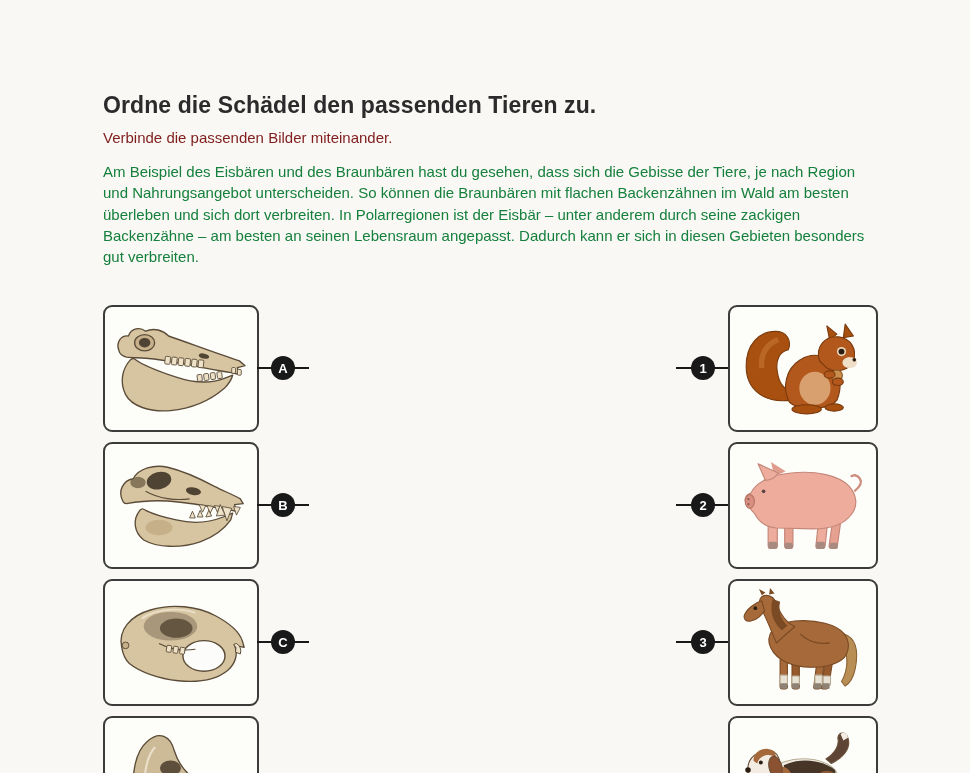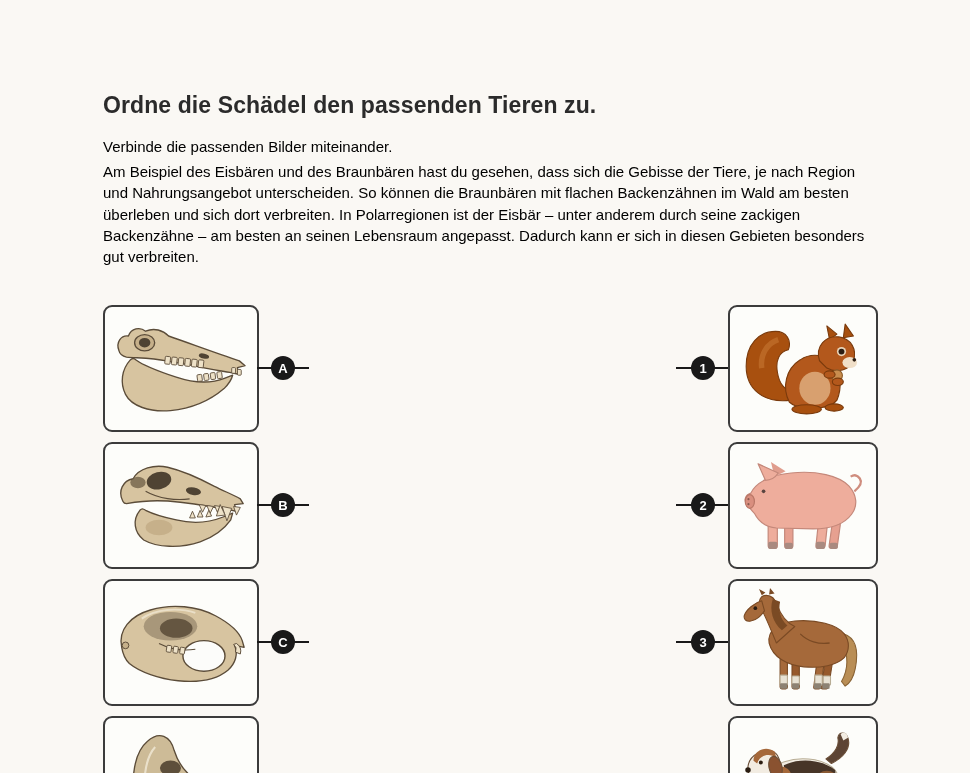--- a/index.html
+++ b/index.html
@@ -1,20 +1,20 @@
 <!DOCTYPE html>
 <html><head>
 <meta charset="utf-8">
 <style>
   html,body{margin:0;padding:0;background:#faf8f4;}
   .page{position:relative;width:970px;height:773px;overflow:hidden;background:#faf8f4;
         font-family:"Liberation Sans",sans-serif;}
   .title{position:absolute;left:103px;top:92px;margin:0;font-size:23px;font-weight:700;color:#2b2b2b;letter-spacing:.1px;}
-  .subtitle{position:absolute;left:103px;top:138px;margin:0;font-size:15px;color:#000000;}
-  .intro{position:absolute;left:103px;top:161px;width:772px;font-size:15px;line-height:21.3px;color:#000000;}
+  .subtitle{position:absolute;left:103px;top:129px;margin:0;font-size:15px;color:#7f1d1d;}
+  .intro{position:absolute;left:103px;top:161px;width:772px;font-size:15px;line-height:21.3px;color:#15803d;}
   .intro p{margin:0;}
   .card{position:absolute;box-sizing:border-box;width:156px;height:127px;background:#fdfdfa;
         border:2px solid #3b3b3b;border-radius:9px;display:flex;align-items:center;justify-content:center;
         overflow:hidden;}
   .card.left{left:103px;}
   .card.right{left:728px;width:150px;}
   .r0{top:305px}.r1{top:442px}.r2{top:579px}.r3{top:716px}
   .line{position:absolute;height:2px;background:#191919;}
   .line.lft{left:257px;width:52px;}
   .line.rgt{left:676px;width:52px;}

